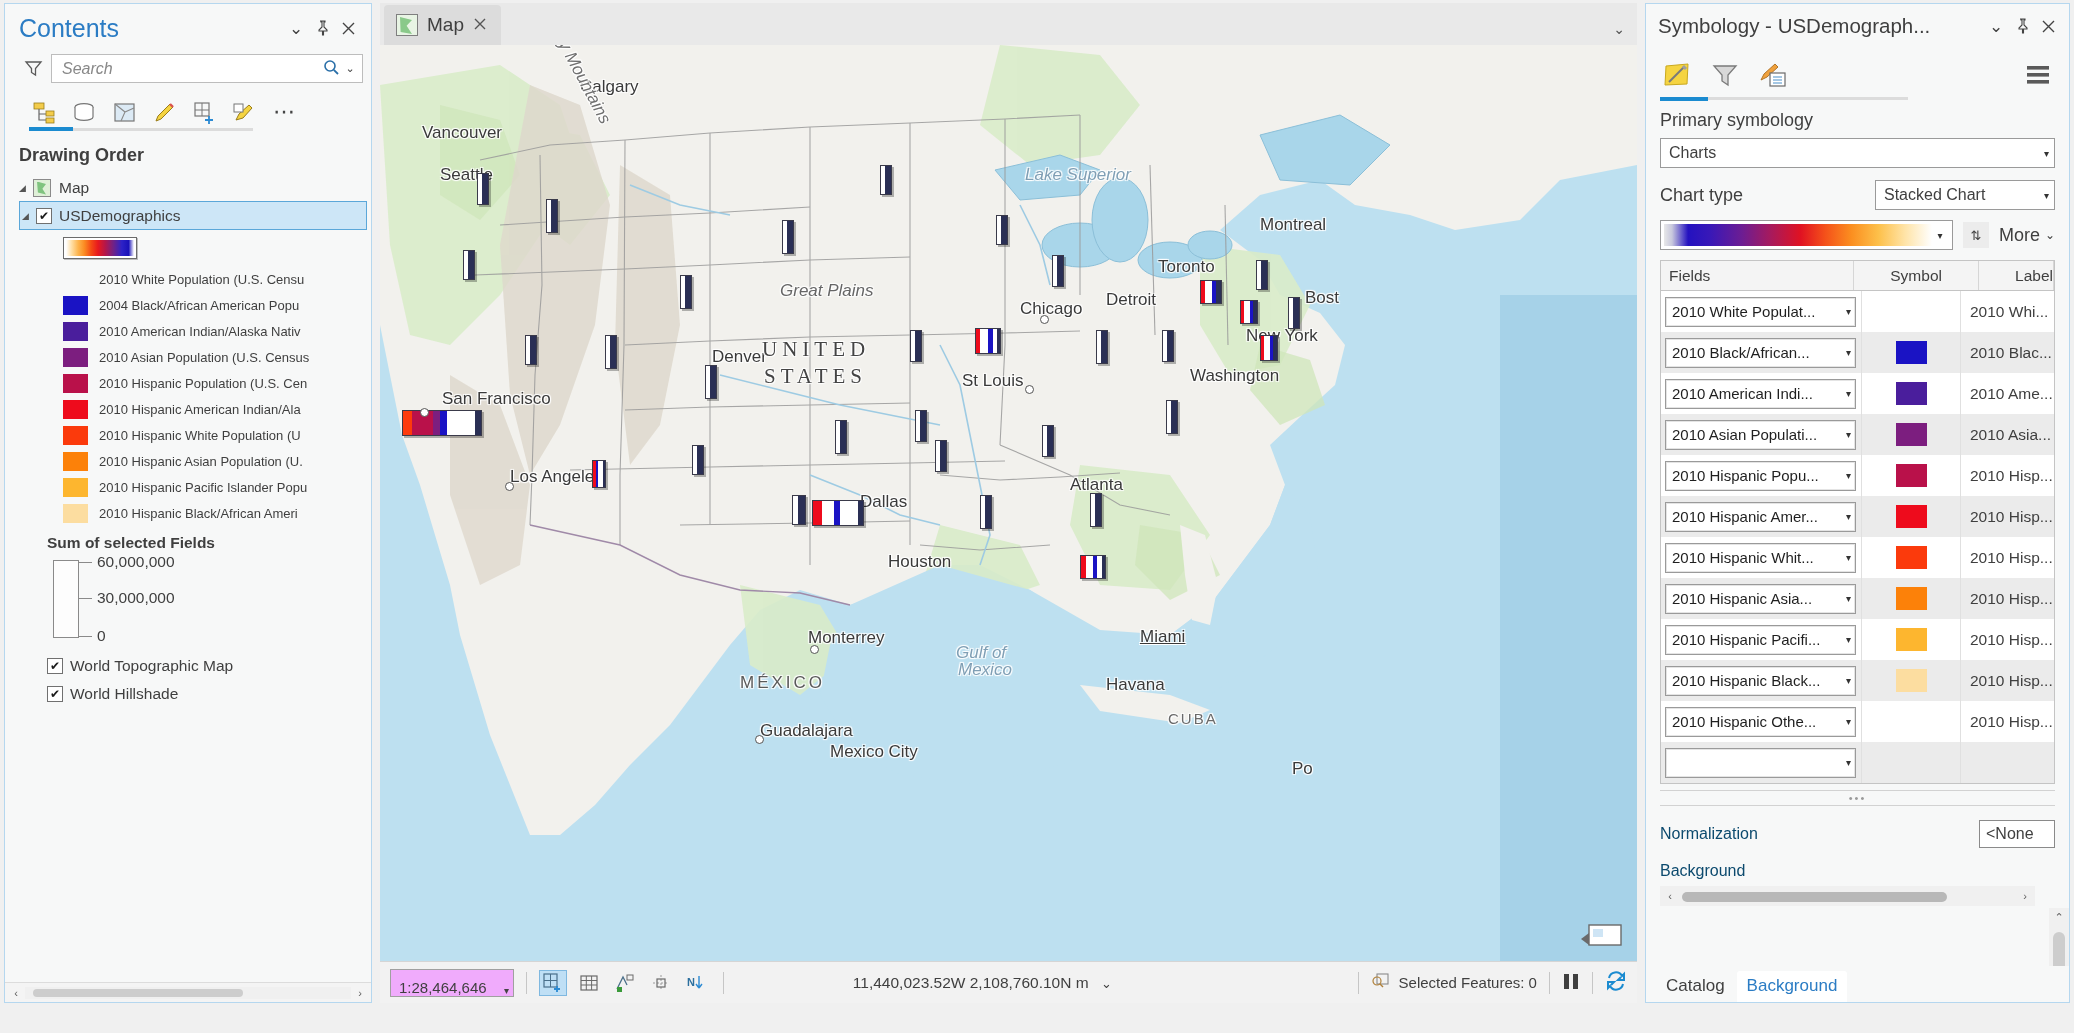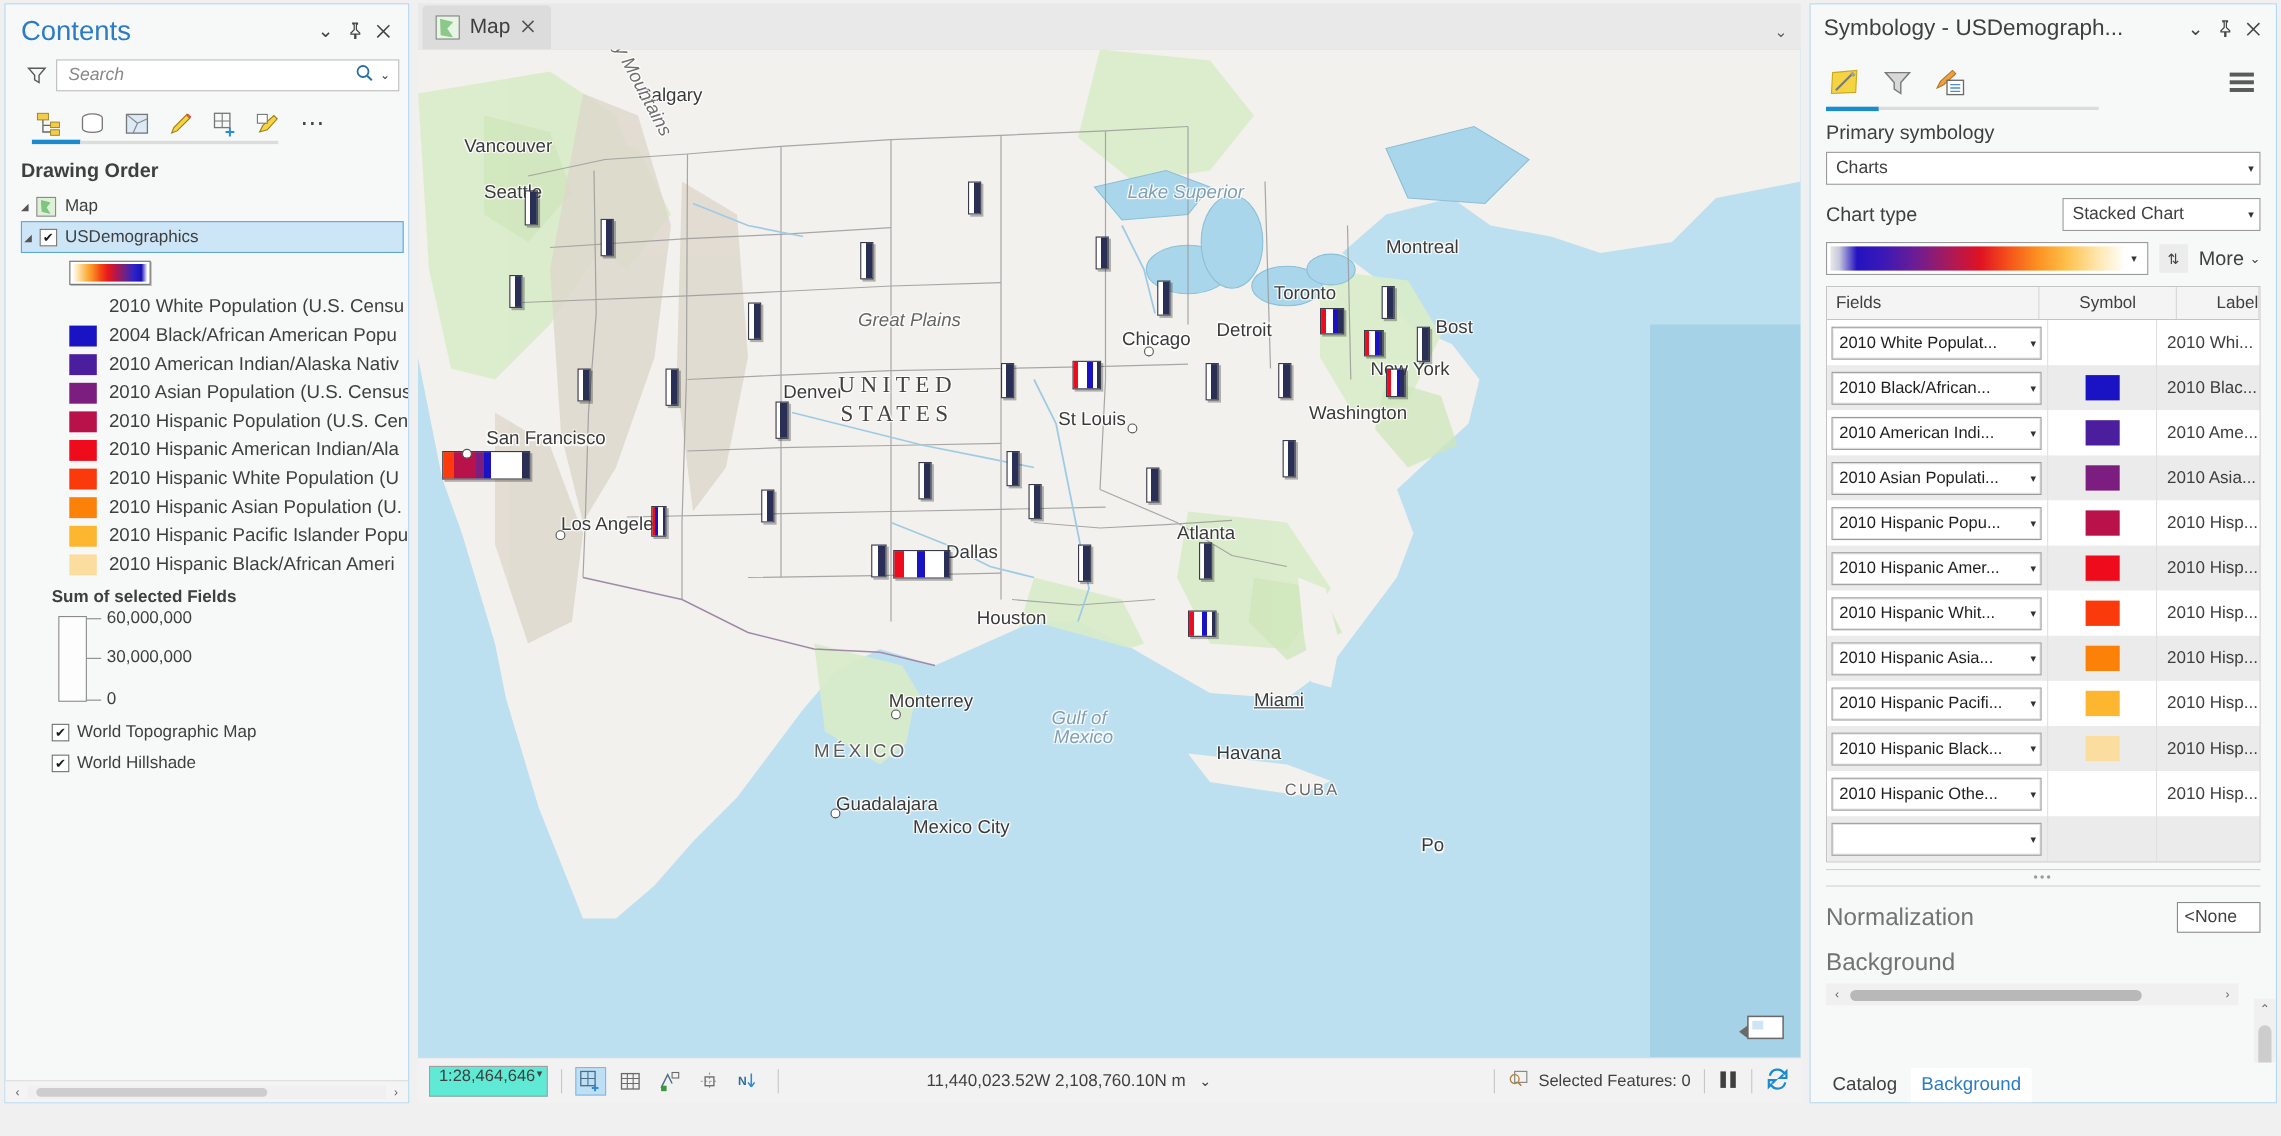--- a/index.html
+++ b/index.html
@@ -81,21 +81,21 @@
     border: 1px solid #6b6b6b; background: #fff; position: relative;
     box-shadow: 1px 1px 0 #bdbdbd;
   }
   #ramp-chip .inner {
     position:absolute; left:2px; top:2px; right:2px; bottom:2px;
     background: linear-gradient(to right,#ffffff 0%,#ffe0a8 8%,#fdb44c 18%,#fb8b22 27%,#f44a15 37%,#e8191e 47%,#b3174b 58%,#6e2288 70%,#2d22c7 82%,#1a12b8 92%,#ffffff 100%);
   }
   .legend-item { display:flex; align-items:center; height: 26px; padding-left: 58px; }
   .legend-swatch { width: 25px; height: 19px; margin-right: 11px; flex:none; border:0; }
   .legend-swatch.empty { background: transparent; }
-  .legend-label { font-size: 17px; color:#3f3f3f; white-space: nowrap; overflow: hidden; }
+  .legend-label { font-size: 13px; color:#3f3f3f; white-space: nowrap; overflow: hidden; }
   #sum-title { font-size: 15.5px; color:#3f3f3f; font-weight:bold; padding: 8px 0 4px 42px; }
   #size-legend { position: relative; height: 96px; padding-left: 46px; }
   #size-box {
     position:absolute; left:48px; top:4px; width: 26px; height: 78px;
     border: 1.5px solid #8a8a8a; background: #fdfdfd;
   }
   .tickline { position:absolute; left:74px; width: 13px; height:1px; background:#8a8a8a; }
   .ticklabel { position:absolute; left:92px; font-size: 15.5px; color:#3f3f3f; transform: translateY(-50%);}
   .basemap-row { display:flex; align-items:center; height: 28px; padding-left: 42px; }
   #contents-hscroll {
@@ -129,22 +129,22 @@
   #map-tab .tablabel { font-size: 19px; color:#3f3f3f; }
   #map-tab .tabclose { font-size: 18px; color:#555; cursor:pointer; }
   #tabbar-chev { position:absolute; right: 12px; bottom: 8px; font-size:14px; color:#555; }
 
   #map-canvas { flex: 1; position: relative; overflow: hidden; background: #cfe7f2; }
   #map-statusbar {
     flex: none; height: 42px; background: #f2f2f2; border-top:1px solid #d5d5d5;
     display: flex; align-items: center; padding: 0 10px; gap: 8px; font-size: 15px; color:#3f3f3f;
   }
   #scale-combo {
-    width: 108px; height: 28px; border: 1px solid #a0a0a0; background: #5eead4;
-    display:flex; align-items:flex-start; padding: 0 4px 0 8px; font-size: 15px;
+    width: 124px; height: 28px; border: 1px solid #a0a0a0; background: #f0abfc;
+    display:flex; align-items:flex-end; padding: 0 4px 0 8px; font-size: 15px;
   }
   #scale-combo .val { flex:1; }
   #scale-combo .cv { font-size: 10px; color:#444; }
   .sb-sep { width:1px; height: 22px; background:#c6c6c6; margin: 0 4px; }
   .sb-tool { width: 28px; height: 26px; display:flex; align-items:center; justify-content:center; cursor:pointer;}
   .sb-tool.active { background: #bfdff5; border: 1px solid #7fb8e0; }
   #coord-text { margin-left: auto; margin-right: auto; font-size: 15.5px; }
   #sb-right { display:flex; align-items:center; gap: 8px; margin-left:auto;}
 
   
@@ -204,21 +204,21 @@
   .trow .c-symbol { width: 100px; display:flex; align-items:center; justify-content:center; border-left:1px solid #e0e0e0; border-right:1px solid #e0e0e0; height: 100%;}
   .sym-swatch { width: 31px; height: 23px; }
   .trow .c-label { flex:1; font-size: 15.5px; color:#3f3f3f; padding-left: 9px; }
 
   #table-hsplit { margin-top: 6px; }
   #table-hsplit .line { height:1px; background:#d2d2d2; margin: 4px 0;}
   #table-hsplit .dots { text-align:center; font-size: 11px; color:#9a9a9a; letter-spacing:2px; line-height:6px;}
 
   #symb-footer { padding: 0 0 0 0; }
   .foot-row { display:flex; align-items:center; margin-top: 14px; }
-  .foot-row .fl { font-size: 22px; color:#737373; flex:1; }
+  .foot-row .fl { font-size: 16px; color:#0c4a6e; flex:1; }
   #norm-combo { width: 76px; height: 28px; border:1px solid #8a8a8a; background:#fff; font-size:16px; color:#3f3f3f; display:flex; align-items:center; padding-left:6px; overflow:hidden;}
 
   #symb-vscroll {
     position:absolute; right: 0px; top: 806px; width: 20px; height: 118px;
     background:#f0f0f0; display:flex; flex-direction:column; align-items:center;
   }
   #symb-vscroll .ar { height: 18px; font-size: 11px; color:#606060; display:flex;align-items:center;}
   #symb-vscroll .tk { flex:1; width:100%; position:relative;}
   #symb-vscroll .th2 { position:absolute; left:4px; top:6px; width: 12px; height: 40px; background:#cdcdcd; border-radius:6px;}
 

